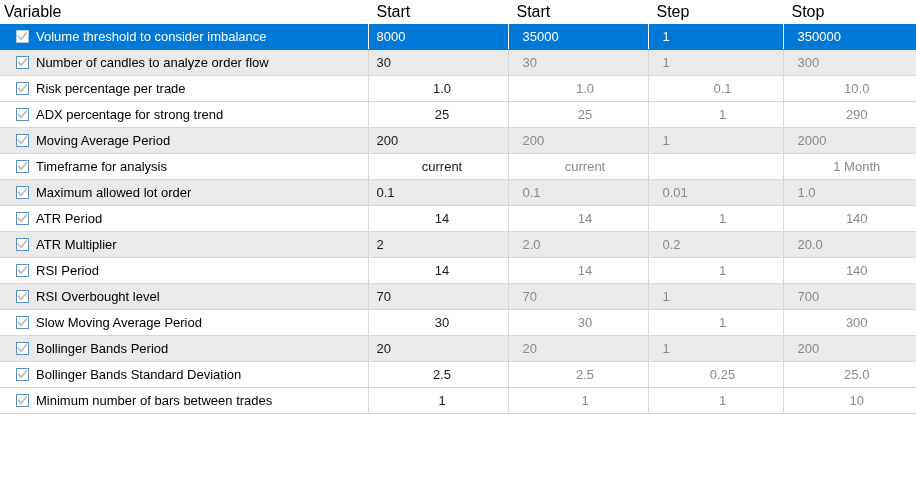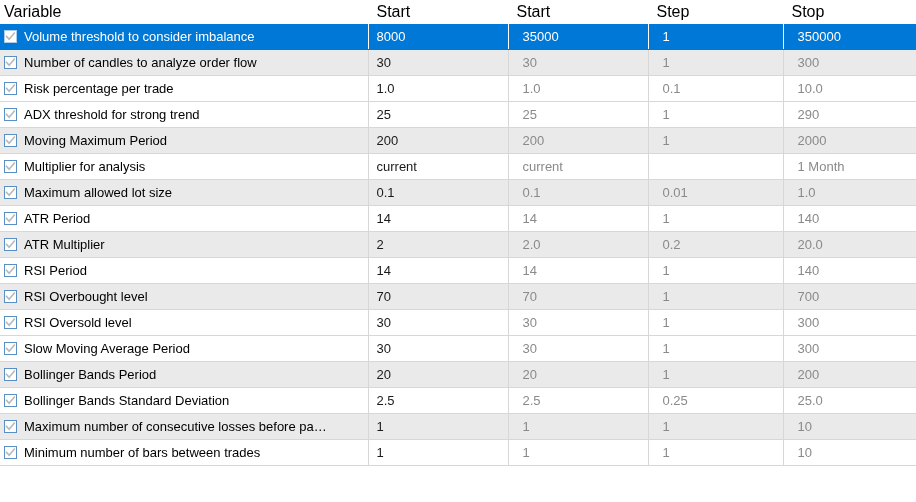--- a/index.html
+++ b/index.html
@@ -47,21 +47,21 @@
     color: #000000;
     background: #ffffff;
     border-right: 1px solid #ffffff;
     white-space: nowrap;
     overflow: hidden;
   }
   thead th.col-variable { padding-left: 4px; }
 
   
   tbody tr.data-row { height: 25px; }
-  tbody tr.row-even { background: #ffffff; }
+  tbody tr.row-even { background: #ffffff; text-align: center; }
   tbody tr.row-odd  { background: #eaeaea; }
   tbody tr.row-selected { background: #0078d7; }
 
   tbody td {
     height: 25px;
     line-height: 25px;
     padding: 0 0 0 8px;
     font-size: 13px;
     vertical-align: middle;
     white-space: nowrap;
@@ -90,21 +90,21 @@
   tr.row-selected td.cell-value,
   tr.row-selected td.cell-start,
   tr.row-selected td.cell-step,
   tr.row-selected td.cell-stop { color: #ffffff; }
 
   
   .var-wrap {
     display: flex;
     align-items: center;
     height: 25px;
-    padding-left: 4px;
+    padding-left: 16px;
     overflow: hidden;
   }
   .var-label {
     margin-left: 7px;
     overflow: hidden;
     text-overflow: ellipsis;
     white-space: nowrap;
     line-height: 25px;
     display: block;
   }
@@ -205,69 +205,69 @@
           <td class="cell-stop">10.0</td>
         </tr>
         <tr class="data-row row-even">
           <td class="cell-variable">
             <div class="var-wrap">
               <span class="cbox">
                 <svg width="11" height="11" viewBox="0 0 11 11" aria-hidden="true">
                   <path d="M1.5 5.4 L4.1 8.2 L9.3 2.2" fill="none" stroke="#b9b9b9" stroke-width="1.6" stroke-linecap="square"></path>
                 </svg>
               </span>
-              <span class="var-label">ADX threshold for strong trend</span>
+              <span class="var-label">ADX percentage for strong trend</span>
             </div>
           </td>
           <td class="cell-value">25</td>
           <td class="cell-start">25</td>
           <td class="cell-step">1</td>
           <td class="cell-stop">290</td>
         </tr>
         <tr class="data-row row-odd">
           <td class="cell-variable">
             <div class="var-wrap">
               <span class="cbox">
                 <svg width="11" height="11" viewBox="0 0 11 11" aria-hidden="true">
                   <path d="M1.5 5.4 L4.1 8.2 L9.3 2.2" fill="none" stroke="#b9b9b9" stroke-width="1.6" stroke-linecap="square"></path>
                 </svg>
               </span>
-              <span class="var-label">Moving Maximum Period</span>
+              <span class="var-label">Moving Average Period</span>
             </div>
           </td>
           <td class="cell-value">200</td>
           <td class="cell-start">200</td>
           <td class="cell-step">1</td>
           <td class="cell-stop">2000</td>
         </tr>
         <tr class="data-row row-even">
           <td class="cell-variable">
             <div class="var-wrap">
               <span class="cbox">
                 <svg width="11" height="11" viewBox="0 0 11 11" aria-hidden="true">
                   <path d="M1.5 5.4 L4.1 8.2 L9.3 2.2" fill="none" stroke="#b9b9b9" stroke-width="1.6" stroke-linecap="square"></path>
                 </svg>
               </span>
-              <span class="var-label">Multiplier for analysis</span>
+              <span class="var-label">Timeframe for analysis</span>
             </div>
           </td>
           <td class="cell-value">current</td>
           <td class="cell-start">current</td>
           <td class="cell-step"></td>
           <td class="cell-stop">1 Month</td>
         </tr>
         <tr class="data-row row-odd">
           <td class="cell-variable">
             <div class="var-wrap">
               <span class="cbox">
                 <svg width="11" height="11" viewBox="0 0 11 11" aria-hidden="true">
                   <path d="M1.5 5.4 L4.1 8.2 L9.3 2.2" fill="none" stroke="#b9b9b9" stroke-width="1.6" stroke-linecap="square"></path>
                 </svg>
               </span>
-              <span class="var-label">Maximum allowed lot size</span>
+              <span class="var-label">Maximum allowed lot order</span>
             </div>
           </td>
           <td class="cell-value">0.1</td>
           <td class="cell-start">0.1</td>
           <td class="cell-step">0.01</td>
           <td class="cell-stop">1.0</td>
         </tr>
         <tr class="data-row row-even">
           <td class="cell-variable">
             <div class="var-wrap">
@@ -333,36 +333,20 @@
           <td class="cell-stop">700</td>
         </tr>
         <tr class="data-row row-even">
           <td class="cell-variable">
             <div class="var-wrap">
               <span class="cbox">
                 <svg width="11" height="11" viewBox="0 0 11 11" aria-hidden="true">
                   <path d="M1.5 5.4 L4.1 8.2 L9.3 2.2" fill="none" stroke="#b9b9b9" stroke-width="1.6" stroke-linecap="square"></path>
                 </svg>
               </span>
-              <span class="var-label">RSI Oversold level</span>
-            </div>
-          </td>
-          <td class="cell-value">30</td>
-          <td class="cell-start">30</td>
-          <td class="cell-step">1</td>
-          <td class="cell-stop">300</td>
-        </tr>
-        <tr class="data-row row-even">
-          <td class="cell-variable">
-            <div class="var-wrap">
-              <span class="cbox">
-                <svg width="11" height="11" viewBox="0 0 11 11" aria-hidden="true">
-                  <path d="M1.5 5.4 L4.1 8.2 L9.3 2.2" fill="none" stroke="#b9b9b9" stroke-width="1.6" stroke-linecap="square"></path>
-                </svg>
-              </span>
               <span class="var-label">Slow Moving Average Period</span>
             </div>
           </td>
           <td class="cell-value">30</td>
           <td class="cell-start">30</td>
           <td class="cell-step">1</td>
           <td class="cell-stop">300</td>
         </tr>
         <tr class="data-row row-odd">
           <td class="cell-variable">
@@ -389,48 +373,32 @@
                 </svg>
               </span>
               <span class="var-label">Bollinger Bands Standard Deviation</span>
             </div>
           </td>
           <td class="cell-value">2.5</td>
           <td class="cell-start">2.5</td>
           <td class="cell-step">0.25</td>
           <td class="cell-stop">25.0</td>
         </tr>
-        <tr class="data-row row-odd">
-          <td class="cell-variable">
-            <div class="var-wrap">
-              <span class="cbox">
-                <svg width="11" height="11" viewBox="0 0 11 11" aria-hidden="true">
-                  <path d="M1.5 5.4 L4.1 8.2 L9.3 2.2" fill="none" stroke="#b9b9b9" stroke-width="1.6" stroke-linecap="square"></path>
-                </svg>
-              </span>
-              <span class="var-label">Maximum number of consecutive losses before pa…</span>
+        <tr class="data-row row-even">
+          <td class="cell-variable">
+            <div class="var-wrap">
+              <span class="cbox">
+                <svg width="11" height="11" viewBox="0 0 11 11" aria-hidden="true">
+                  <path d="M1.5 5.4 L4.1 8.2 L9.3 2.2" fill="none" stroke="#b9b9b9" stroke-width="1.6" stroke-linecap="square"></path>
+                </svg>
+              </span>
+              <span class="var-label">Minimum number of bars between trades</span>
             </div>
           </td>
           <td class="cell-value">1</td>
           <td class="cell-start">1</td>
           <td class="cell-step">1</td>
           <td class="cell-stop">10</td>
         </tr>
-        <tr class="data-row row-even">
-          <td class="cell-variable">
-            <div class="var-wrap">
-              <span class="cbox">
-                <svg width="11" height="11" viewBox="0 0 11 11" aria-hidden="true">
-                  <path d="M1.5 5.4 L4.1 8.2 L9.3 2.2" fill="none" stroke="#b9b9b9" stroke-width="1.6" stroke-linecap="square"></path>
-                </svg>
-              </span>
-              <span class="var-label">Minimum number of bars between trades</span>
-            </div>
-          </td>
-          <td class="cell-value">1</td>
-          <td class="cell-start">1</td>
-          <td class="cell-step">1</td>
-          <td class="cell-stop">10</td>
-        </tr>
       </tbody>
   </table>
 
 </div>
 
 </body></html>

